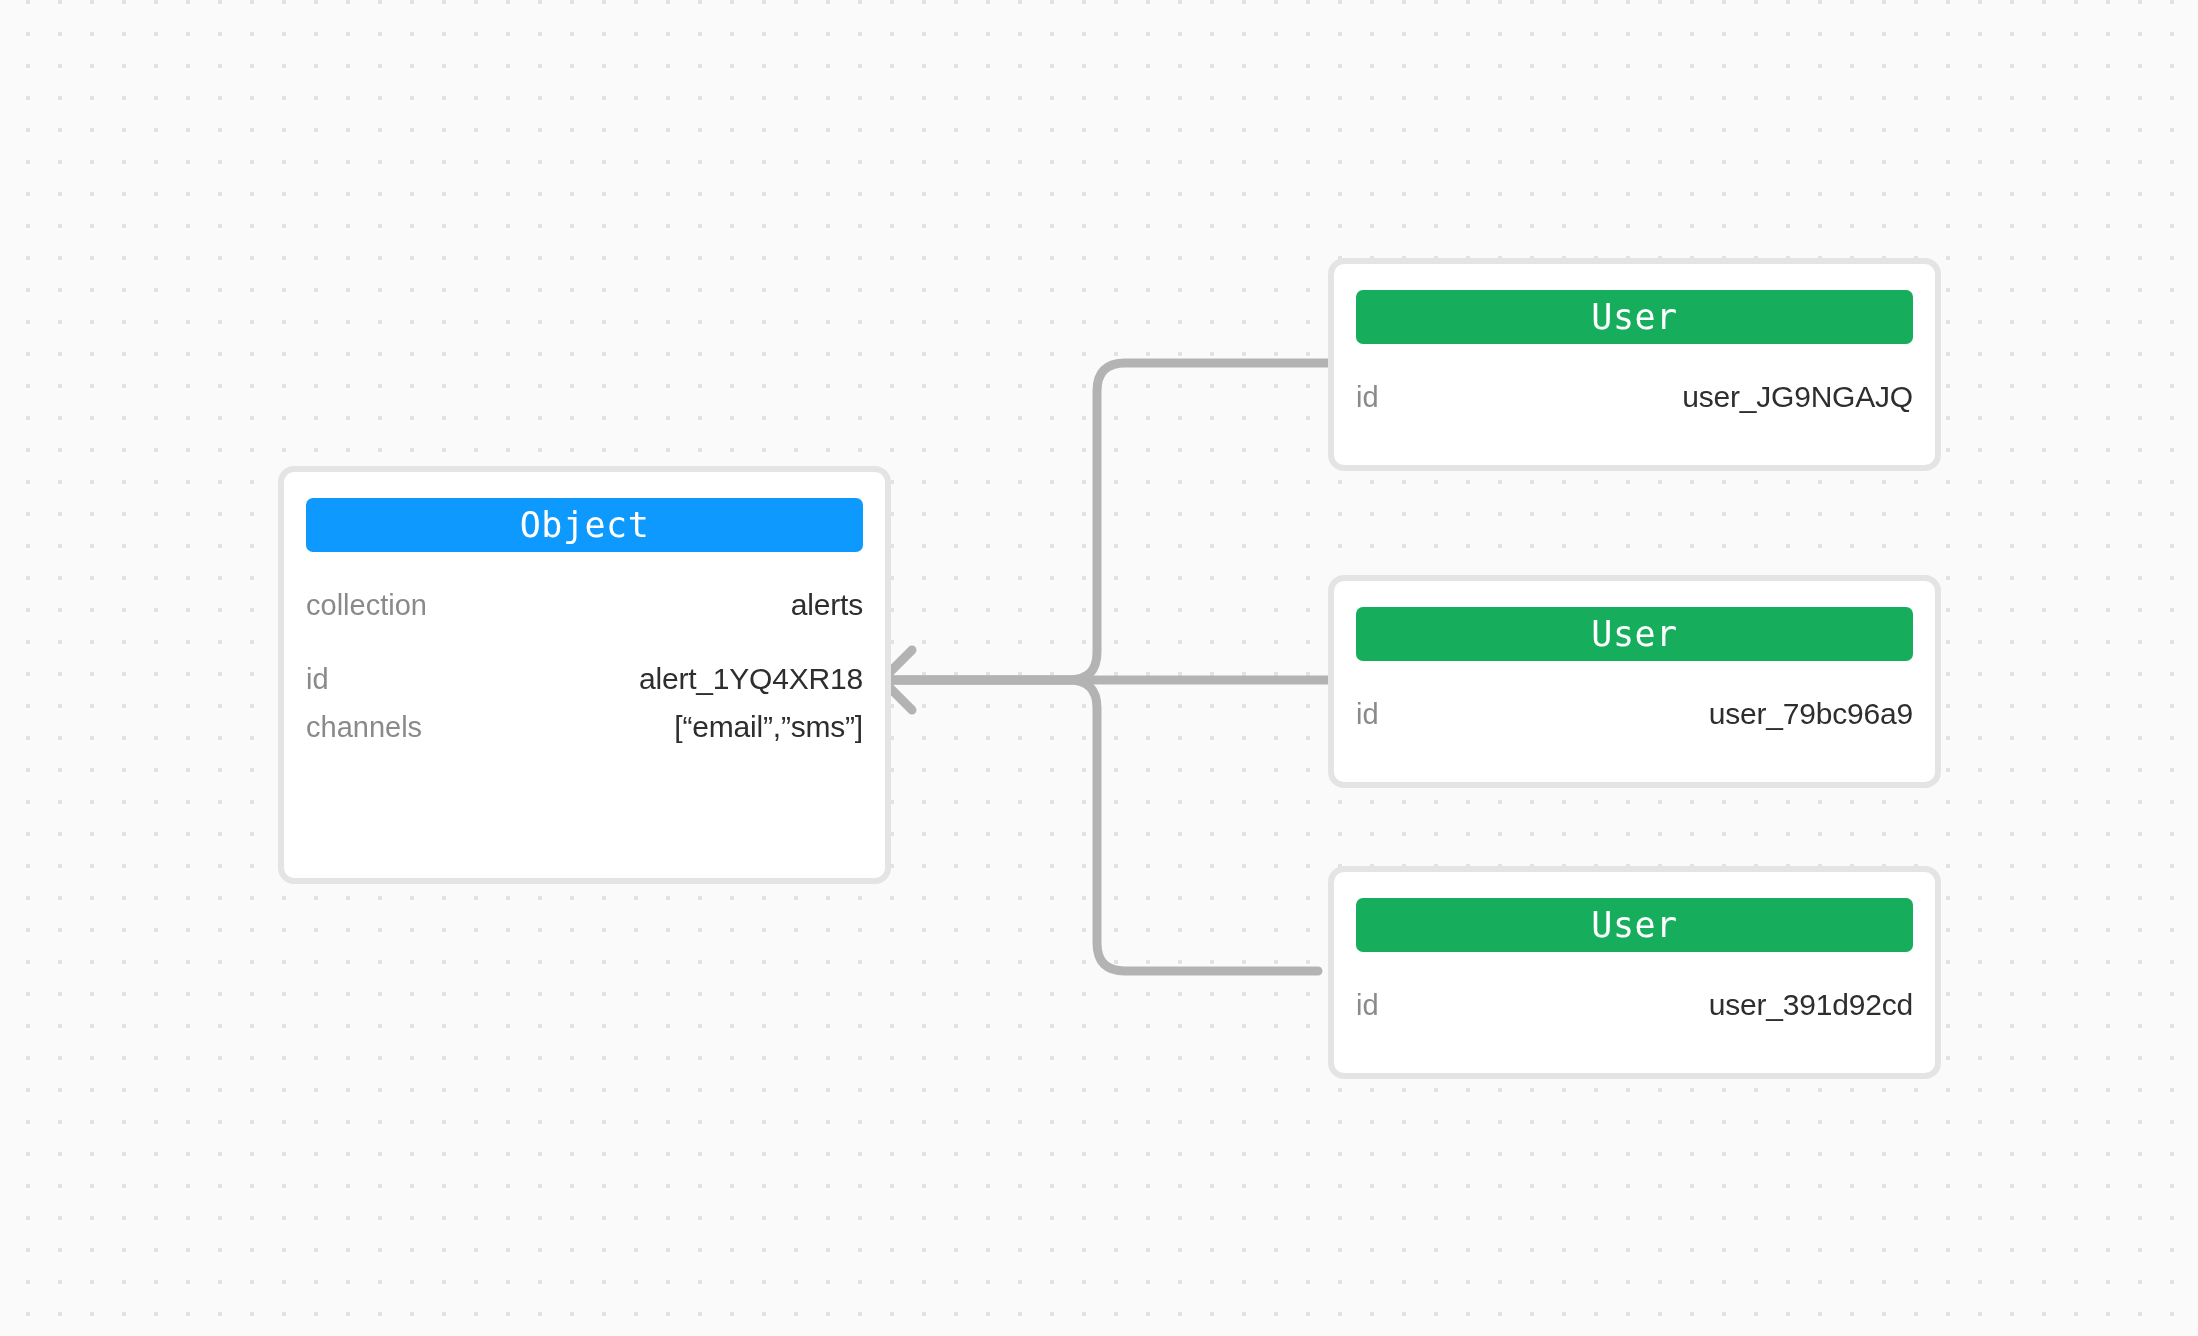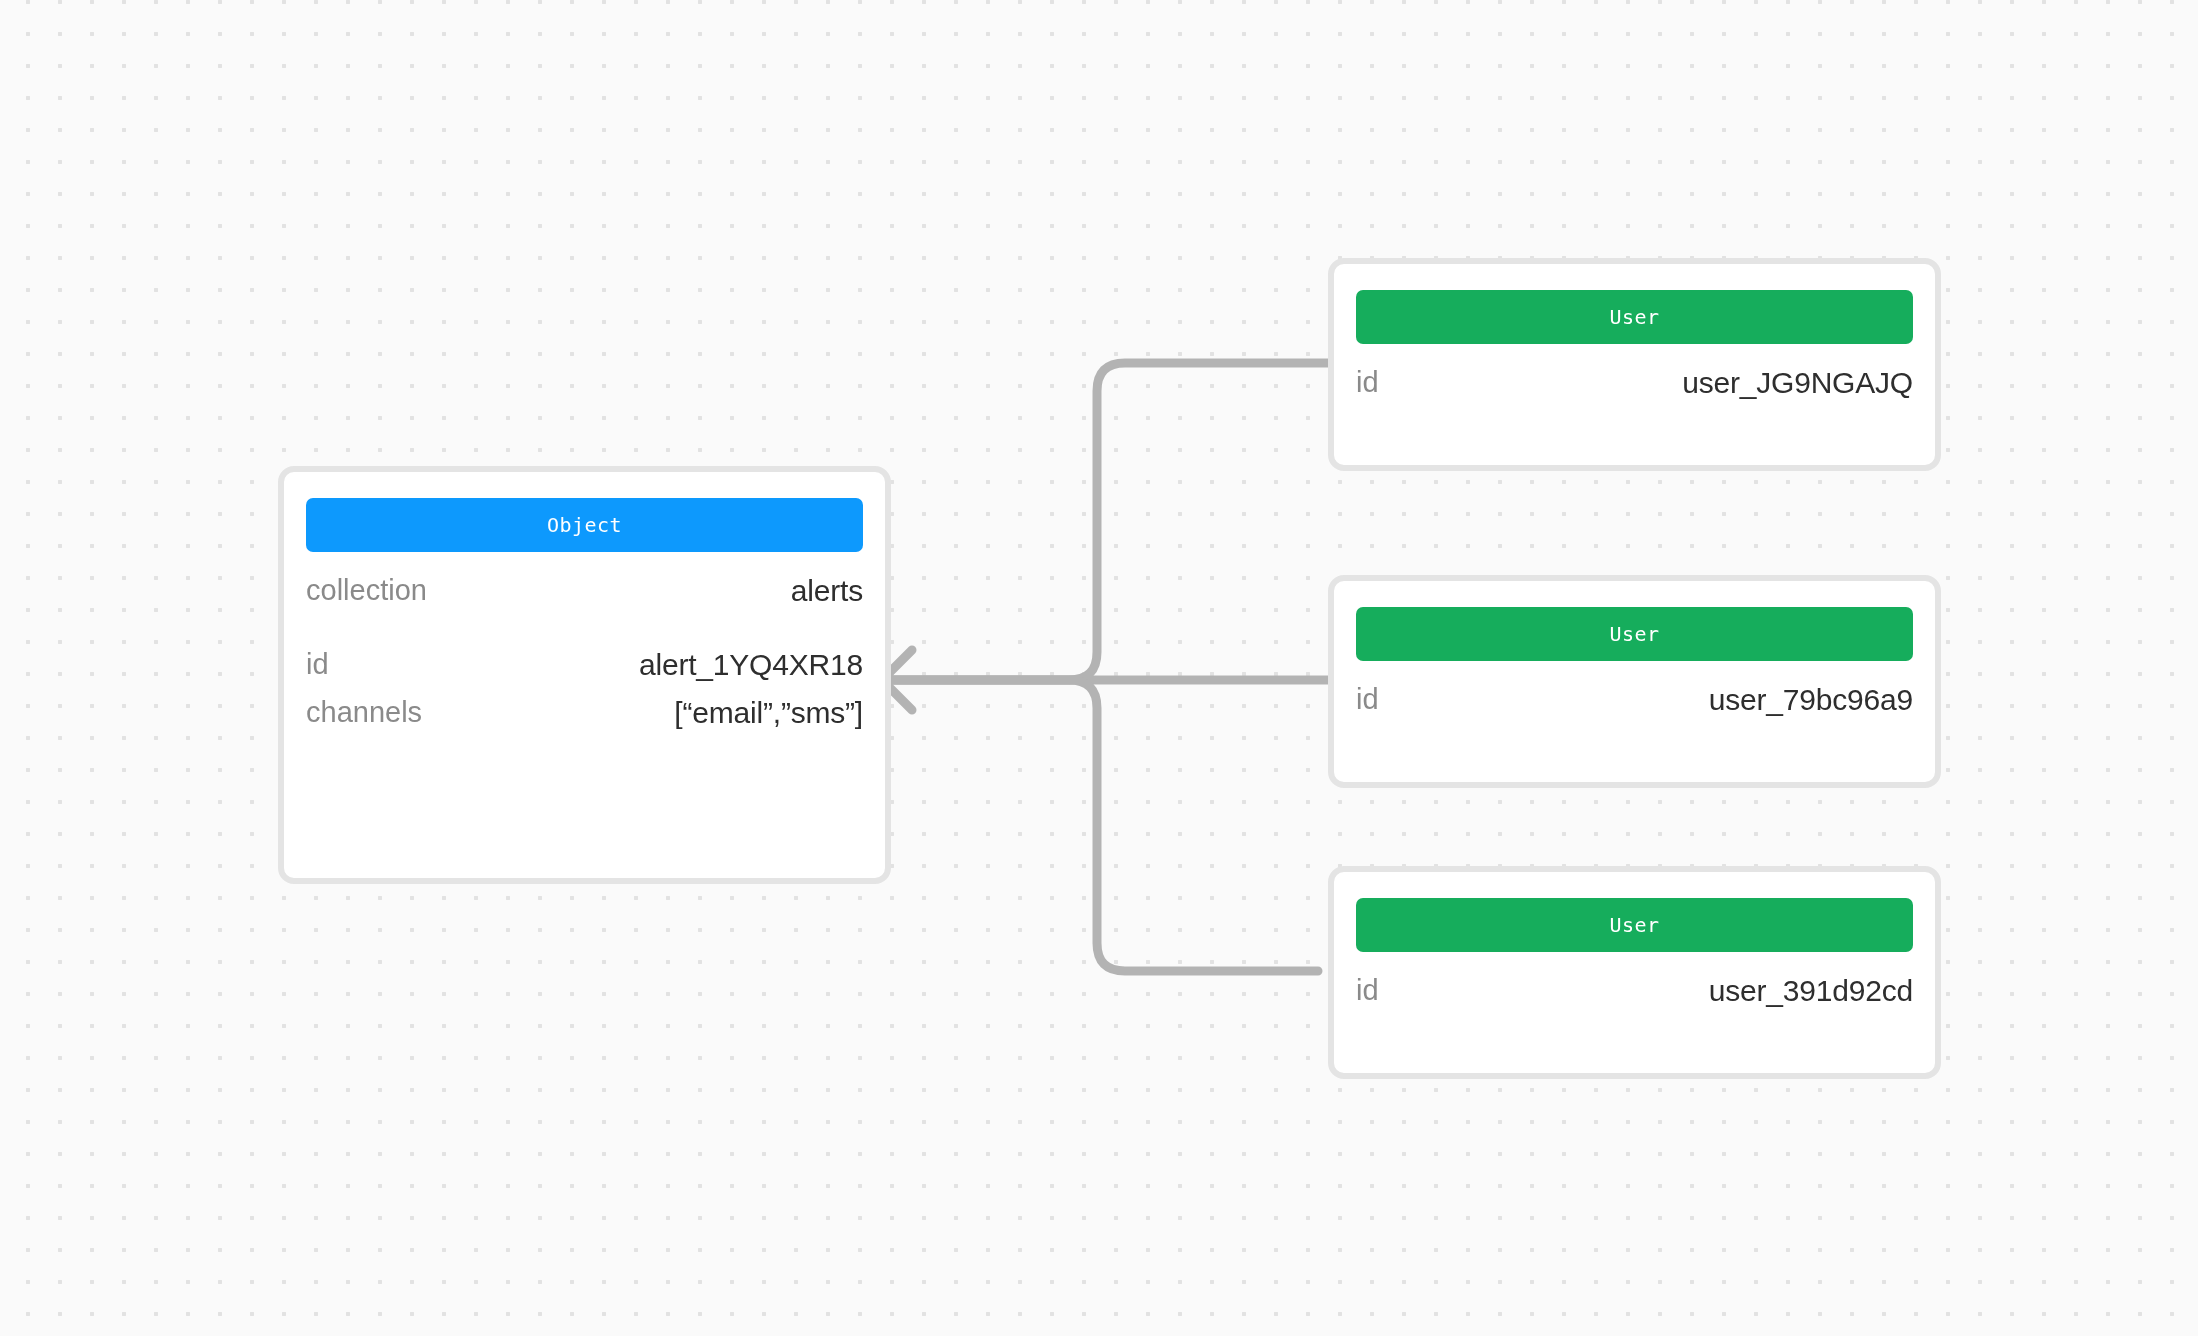--- a/index.html
+++ b/index.html
@@ -50,38 +50,38 @@
 
   .node-header {
     margin: 26px 22px 0 22px;
     border-radius: 7px;
     height: 54px;
     display: flex;
     align-items: center;
     justify-content: center;
     color: #ffffff;
     font-family: "DejaVu Sans Mono", "Liberation Mono", monospace;
-    font-size: 20px;
+    font-size: 35px;
     letter-spacing: 0.5px;
     font-weight: 400;
   }
 
   .node-header.type-object { background: #0d99fd; }
   .node-header.type-user   { background: #16ad5c; }
 
   .node-body {
     padding: 22px 22px 0 22px;
     flex: 1 1 auto;
   }
 
   .field-group + .field-group { margin-top: 26px; }
 
   .field-row {
     display: flex;
-    align-items: flex-start;
+    align-items: flex-end;
     justify-content: space-between;
     white-space: nowrap;
     height: 48px;
   }
 
   .field-key {
     color: #8a8a8a;
     font-family: "Liberation Sans", sans-serif;
     font-size: 29px;
     padding-right: 18px;

